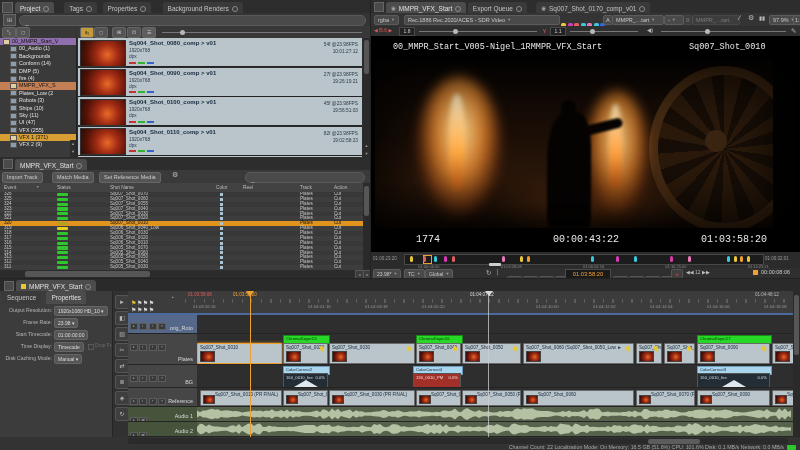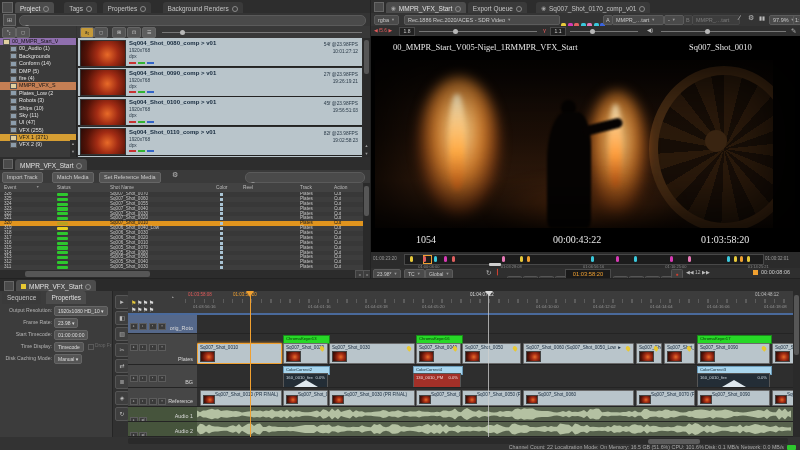--- a/index.html
+++ b/index.html
@@ -22,21 +22,21 @@
   .treeico{width:5px;height:4px;background:#8d9dab;border:0.5px solid #555;flex:0 0 auto}
   .cliprow{position:absolute;left:1px;right:1px;height:28px;background:#b9c5cb;border-bottom:1.5px solid #232323}
   .thumbfire{background:radial-gradient(circle at 60% 55%, #e86a28 0%, #a32c14 35%, #551308 70%, #2a0a06 100%)}
   .ssrow{position:absolute;left:0;right:0;height:4.875px;font-size:4.6px;line-height:4.8px;color:#c6c6c6}
   .chip{position:absolute;width:11px;height:3.2px;border-radius:1px;top:0.8px}
   .colorsq{position:absolute;width:3.2px;height:3.2px;background:#a9c4d4;top:0.8px}
   .dd{background:#4a4a4a;border:1px solid #5c5c5c;border-radius:2px;color:#c8c8c8;font-size:5.5px;
       padding:1px 3px;line-height:6.5px;display:inline-flex;align-items:center;gap:2px}
   .dd .car{font-size:4px;color:#999}
   .tagchip{width:5px;height:7px;border-radius:1.5px 1.5px 2.5px 2.5px;display:inline-block;margin-right:1.5px}
-  .serif{font-family:Liberation Serif, serif}
+  .serif{font-family:Liberation Mono, monospace}
   .slider{height:1px;background:#777;position:absolute}
   .sliderh{width:5px;height:5px;border-radius:50%;background:#b8b8b8;position:absolute;top:-2px}
   .tbtn{width:13px;height:9px;background:#3f3f3f;border:1px solid #555;border-radius:1.5px;color:#c0c0c0;
         font-size:4.5px;display:inline-flex;align-items:center;justify-content:center;margin-right:1px;line-height:9px}
   .clip{position:absolute;background:#b9c5cb;border:1px solid #6a6a6a;border-radius:1px;overflow:hidden}
   .clipname{font-size:4.6px;color:#16293c;padding:1px 2px 0 2px;white-space:nowrap;overflow:hidden}
   .fxbar{position:absolute;height:7px;background:#27d827;border:1px solid #1a8a1a;color:#0c300c;
          font-size:4.2px;line-height:6px;padding-left:2px;overflow:hidden;white-space:nowrap}
   .ccbar{background:#a9d6ee;border:1px solid #6a9ab8;color:#10232f}
   .marker-drop{position:absolute;width:4px;height:5px;background:#e8c832;border-radius:50% 50% 50% 0;transform:rotate(-45deg)}
@@ -471,21 +471,21 @@
       <div class="scene-glow" style="left:210px;top:30px;width:64px;height:124px;filter:blur(6px);background:radial-gradient(ellipse at 50% 40%,rgba(255,222,150,.9) 0%,rgba(255,148,48,.7) 40%,rgba(190,80,20,.3) 68%,transparent 78%)"></div>
       <div class="scene-glow" style="left:234px;top:44px;width:13px;height:84px;filter:blur(2.5px);background:linear-gradient(180deg,#ffe8b8,#ff9f3e 60%,#b85212);border-radius:45%"></div>
       <div class="scene-glow" style="left:110px;top:118px;width:200px;height:60px;filter:blur(9px);background:radial-gradient(ellipse,rgba(255,120,30,.3),transparent 70%)"></div>
       <div class="scene-glow" style="left:186px;top:40px;width:15px;height:16px;background:#050302;border-radius:50%;filter:blur(0.8px)"></div>
       <div class="abs" style="left:172px;top:52px;width:44px;height:116px;background:#060403;border-radius:42% 30% 8% 8%;filter:blur(1px)"></div>
       <div class="abs" style="left:206px;top:62px;width:42px;height:10px;background:#070403;border-radius:5px;transform:rotate(-14deg);filter:blur(1px)"></div>
       <div class="abs" style="left:398px;top:0;width:22px;height:168px;background:#040302"></div>
       <div class="abs" style="left:0;top:0;width:420px;height:168px;box-shadow:inset 0 0 55px 18px rgba(0,0,0,.82)"></div>
     </div>
 
-    <div class="abs serif" style="left:45px;top:198px;font-size:10px;color:#eaeaea">1054</div>
+    <div class="abs serif" style="left:45px;top:198px;font-size:10px;color:#eaeaea">1774</div>
     <div class="abs serif" style="left:182px;top:198px;font-size:10px;color:#eaeaea">00:00:43:22</div>
     <div class="abs serif" style="left:330px;top:198px;font-size:10px;color:#eaeaea">01:03:58:20</div>
   </div>
 
   <div class="abs" style="left:0;top:252px;width:429px;height:16px;background:#2b2b2b">
     <span class="abs" style="left:2px;top:4px;font-size:4.5px;color:#9a9a9a">01:00:23:20</span>
     <div class="abs" id="viewerStrip" style="left:33px;top:2px;width:358px;height:9px;background:#1c1c1c;border:1px solid #484848">
         <div style="position: absolute; left: 5%; top: 0px; width: 2.5%; height: 100%; border: 1px solid rgb(240, 160, 48); box-sizing: border-box;"></div>
         <div style="position: absolute; left: 1.5%; top: 1px; width: 3px; height: 6px; border-radius: 1.5px; background: rgb(231, 201, 58);"></div>
         <div style="position: absolute; left: 5%; top: 1px; width: 3px; height: 6px; border-radius: 1.5px; background: rgb(224, 96, 96);"></div>

